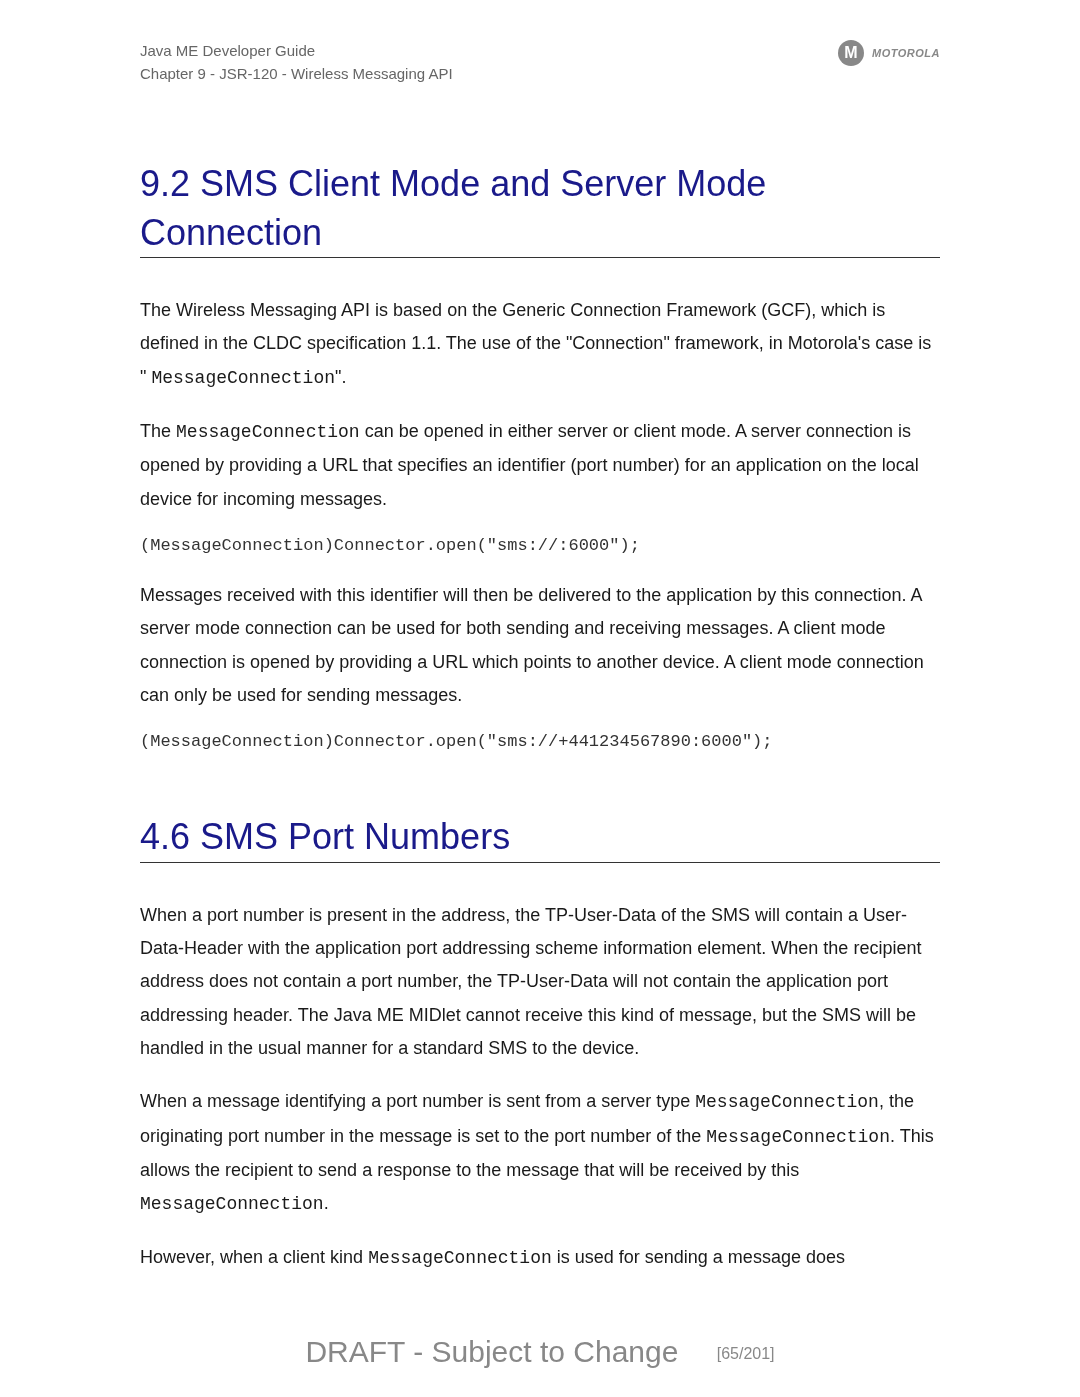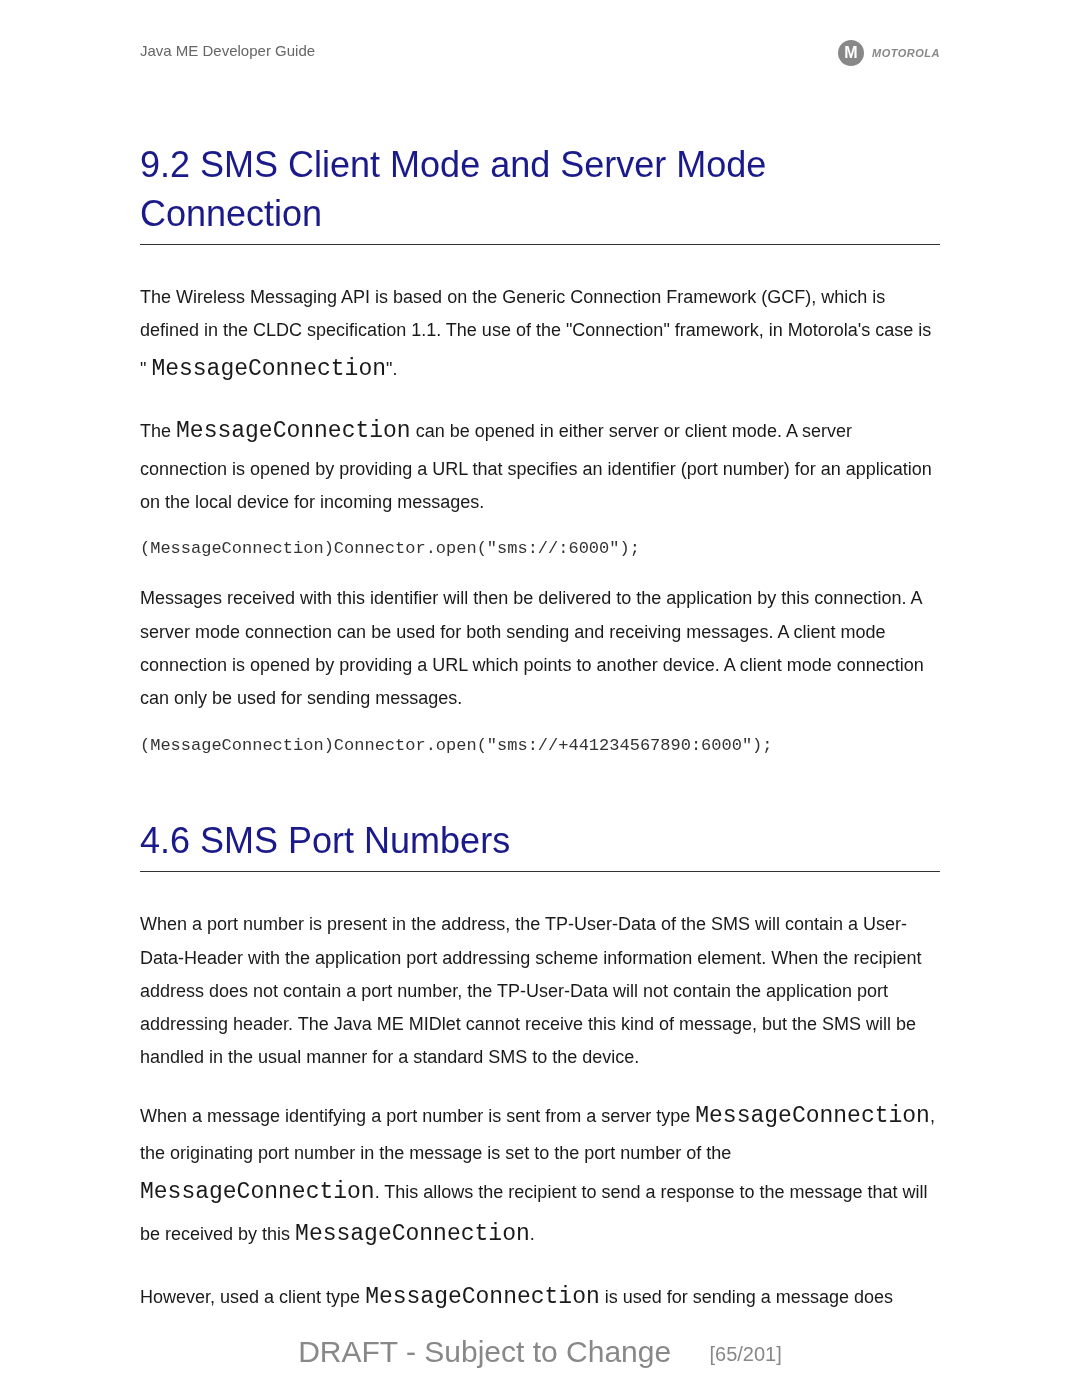--- a/index.html
+++ b/index.html
@@ -50,33 +50,33 @@
       font-style: italic;
       color: #888;
       letter-spacing: 0.5px;
     }
     h2.section-heading {
       color: #1a1a8a;
       font-size: 36px;
       font-weight: normal;
       line-height: 1.35;
       border-bottom: 1.5px solid #333;
-      padding-bottom: 6px;
+      padding-bottom: 0;
       margin-bottom: 36px;
     }
     p.body-text {
       font-size: 18px;
       line-height: 1.85;
       color: #1a1a1a;
       margin-bottom: 20px;
       text-align: left;
     }
     .code-inline {
       font-family: "Courier New", monospace;
-      font-size: 23px;
+      font-size: 18px;
     }
     pre.code-block {
       font-family: "Courier New", monospace;
       font-size: 17px;
       color: #333;
       margin-bottom: 24px;
       margin-top: 4px;
       white-space: pre-wrap;
     }
     .section-spacer {
@@ -85,32 +85,33 @@
     .footer {
       position: absolute;
       bottom: 28px;
       left: 0;
       right: 0;
       text-align: center;
       color: #888;
       font-size: 30px;
     }
     .footer-page {
-      font-size: 20px;
+      font-size: 16px;
       color: #888;
       margin-left: 30px;
       vertical-align: middle;
     }
   </style>
 </head>
 <body>
 
 <div class="header">
   <div class="header-left">
     <div>Java ME Developer Guide</div>
+    <div>Chapter 9 - JSR-120 - Wireless Messaging API</div>
   </div>
   <div class="header-right">
     <div class="motorola-logo">
       <span>M</span>
     </div>
     <span class="motorola-text">MOTOROLA</span>
   </div>
 </div>
 
 <h2 class="section-heading">9.2 SMS Client Mode and Server Mode Connection</h2>
@@ -133,19 +134,19 @@
 
 <h2 class="section-heading">4.6 SMS Port Numbers</h2>
 
 <p class="body-text">When a port number is present in the address, the TP-User-Data of the SMS will contain a User-Data-Header with the application port addressing scheme information element. When the recipient address does not contain a port number, the TP-User-Data will not contain the application port addressing header. The Java ME MIDlet cannot receive this kind of message, but the SMS will be handled in the usual manner for a standard SMS to the device.</p>
 
 <p class="body-text">
   <span>When a message identifying a port number is sent from a server type </span><span class="code-inline">MessageConnection</span><span>, the originating port number in the message is set to the port number of the </span><span class="code-inline">MessageConnection</span><span>. This allows the recipient to send a response to the message that will be received by this </span><span class="code-inline">MessageConnection</span><span>.</span>
 </p>
 
 <p class="body-text">
-  <span>However, used a client type </span><span class="code-inline">MessageConnection</span><span> is used for sending a message does</span>
+  <span>However, when a client kind </span><span class="code-inline">MessageConnection</span><span> is used for sending a message does</span>
 </p>
 
 <div class="footer">
   <span>DRAFT - Subject to Change</span>
   <span class="footer-page">[65/201]</span>
 </div>
 
 </body></html>

